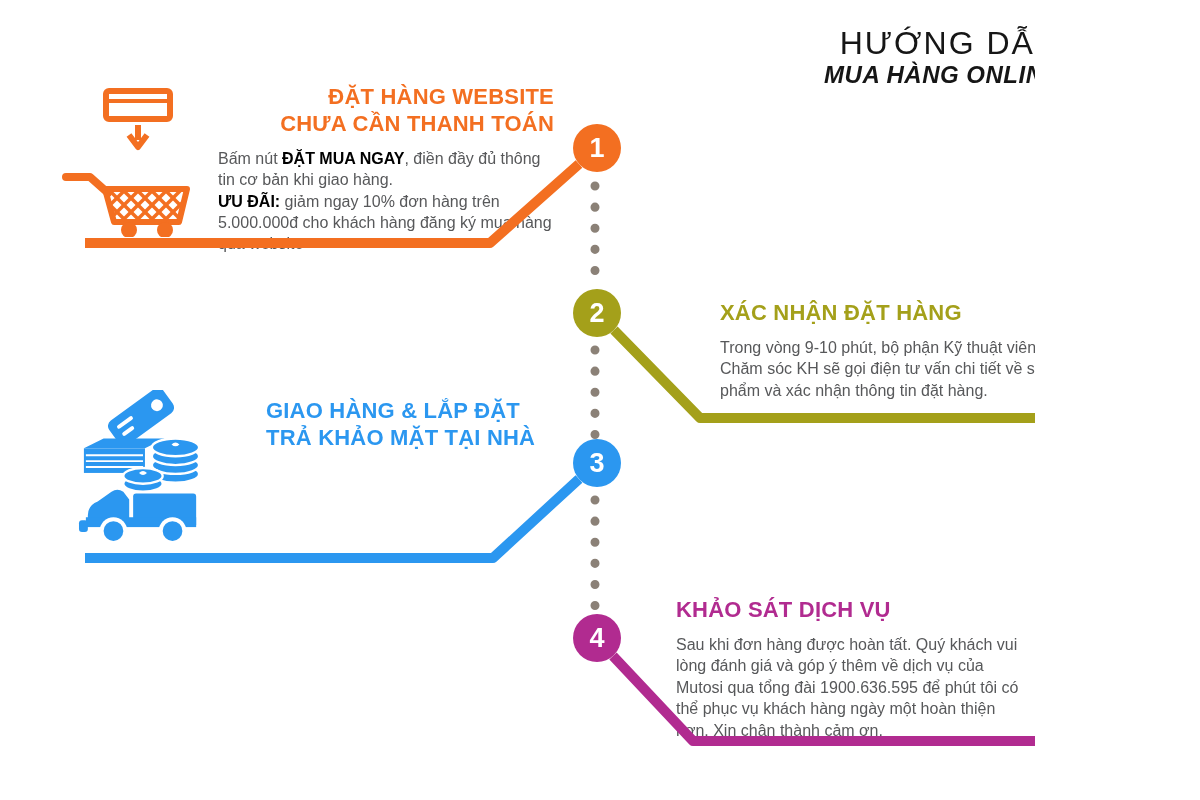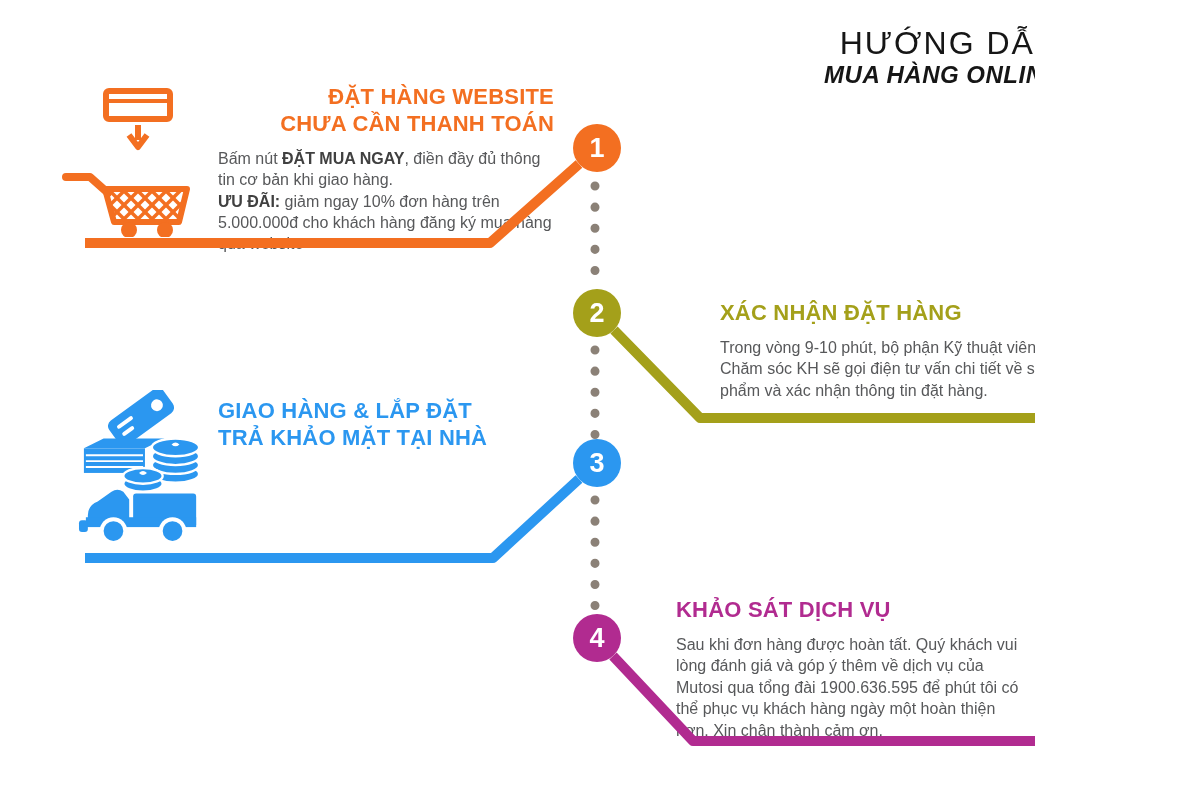--- a/index.html
+++ b/index.html
@@ -12,24 +12,24 @@
 
   
   .title{top:26px;left:640px;width:420px;text-align:right;color:#161616;line-height:1.12;}
   .title .t1{font-size:32px;font-weight:400;letter-spacing:2px;}
   .title .t2{font-size:24px;font-weight:800;letter-spacing:.5px;font-style:italic;}
 
   
   .step-title{font-weight:800;font-size:22px;line-height:1.22;letter-spacing:.2px;}
   .step-body{margin-top:10px;font-size:16px;line-height:1.34;color:#57585A;}
   .step-body p{margin:0;}
-  .step-body b{color:#404040;}
+  .step-body b{color:#000000;}
   .c-orange{color:var(--orange);text-align:right;}
   .c-olive{color:var(--olive);}
-  .c-blue{color:var(--blue);}
+  .c-blue{color:var(--blue);margin-left:48px;}
   .c-magenta{color:var(--magenta);}
 
   
   .num-circle{
     width:48px;height:48px;border-radius:50%;color:#fff;font-weight:800;font-size:27px;
     display:flex;align-items:center;justify-content:center;z-index:3;
   }
   .bg-orange{background:var(--orange);}
   .bg-olive{background:var(--olive);}
   .bg-blue{background:var(--blue);}

